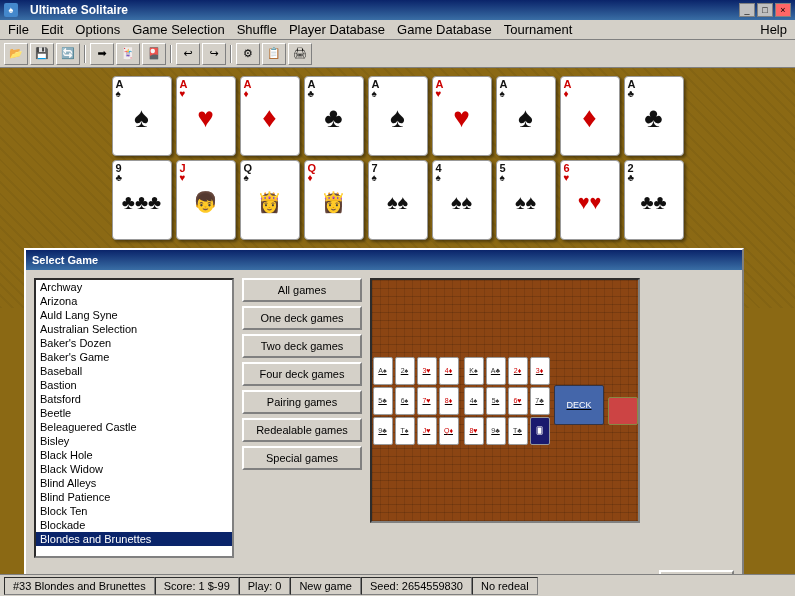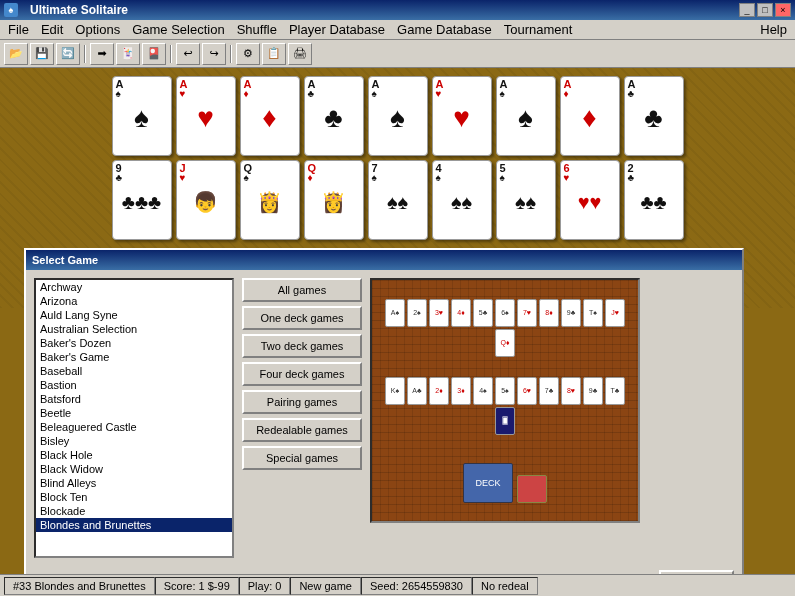--- a/index.html
+++ b/index.html
@@ -505,38 +505,39 @@
             <div class="game-list-item">Baker's Game</div>
             <div class="game-list-item">Baseball</div>
             <div class="game-list-item">Bastion</div>
             <div class="game-list-item">Batsford</div>
             <div class="game-list-item">Beetle</div>
             <div class="game-list-item">Beleaguered Castle</div>
             <div class="game-list-item">Bisley</div>
             <div class="game-list-item">Black Hole</div>
             <div class="game-list-item">Black Widow</div>
             <div class="game-list-item">Blind Alleys</div>
+            <div class="game-list-item">Blind Patience</div>
             <div class="game-list-item">Block Ten</div>
             <div class="game-list-item">Blockade</div>
             <div class="game-list-item selected">Blondes and Brunettes</div>
           </div>
       </div>
 
       <div class="filter-buttons">
         <button class="filter-btn">All games</button>
         <button class="filter-btn">One deck games</button>
         <button class="filter-btn">Two deck games</button>
         <button class="filter-btn">Four deck games</button>
         <button class="filter-btn">Pairing games</button>
         <button class="filter-btn">Redealable games</button>
         <button class="filter-btn">Special games</button>
       </div>
 
       <div class="game-preview">
-        <div style="display:flex;flex-direction:column;gap:20px;align-items:center;">
+        <div style="display:flex;flex-direction:row;gap:4px;align-items:center;text-decoration:underline;">
           <div style="display:flex;gap:2px;flex-wrap:wrap;justify-content:center;max-width:260px;">
             <div class="mini-card" style="color:#333">A♠</div>
             <div class="mini-card" style="color:#333">2♠</div>
             <div class="mini-card" style="color:#cc0000">3♥</div>
             <div class="mini-card" style="color:#cc0000">4♦</div>
             <div class="mini-card" style="color:#333">5♣</div>
             <div class="mini-card" style="color:#333">6♠</div>
             <div class="mini-card" style="color:#cc0000">7♥</div>
             <div class="mini-card" style="color:#cc0000">8♦</div>
             <div class="mini-card" style="color:#333">9♣</div>

